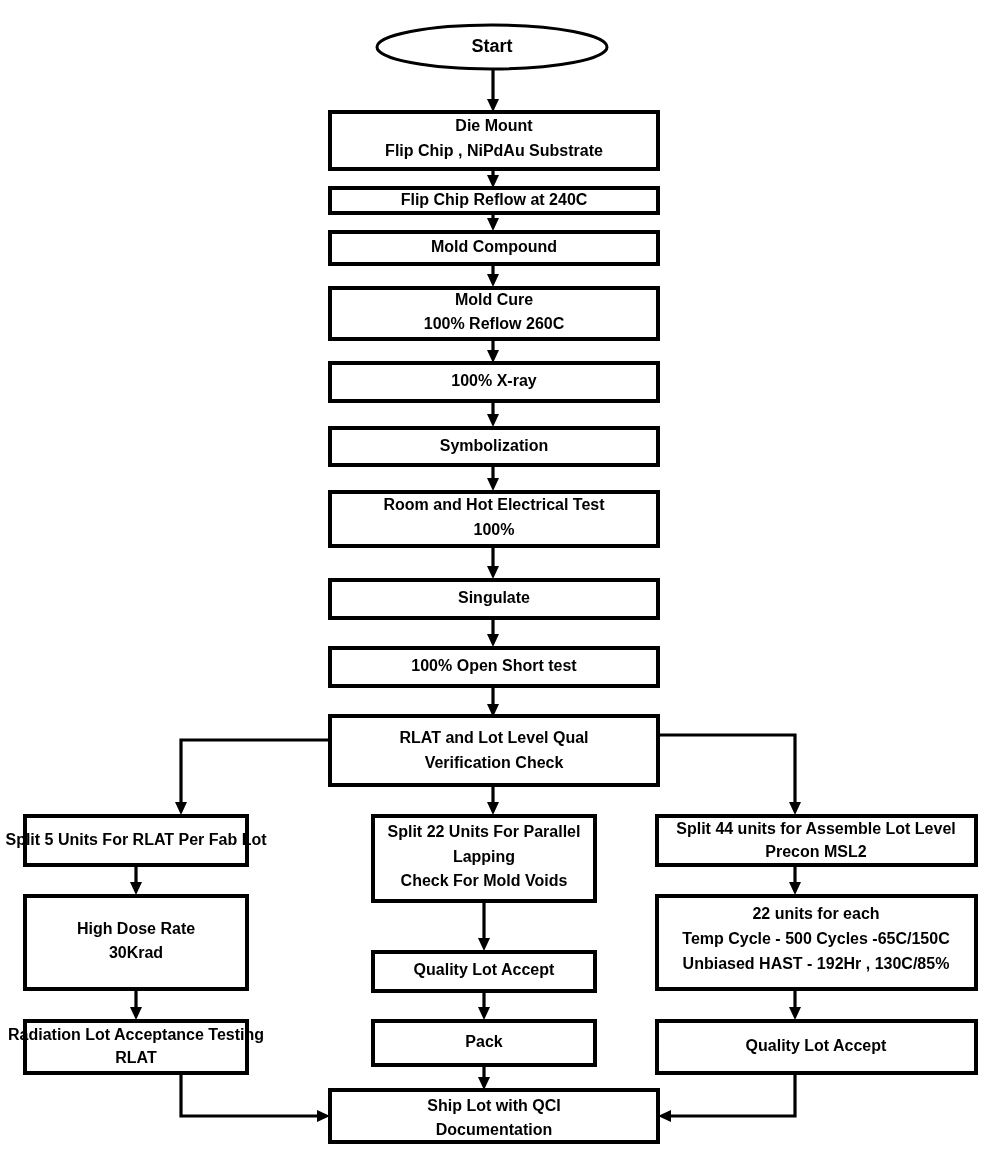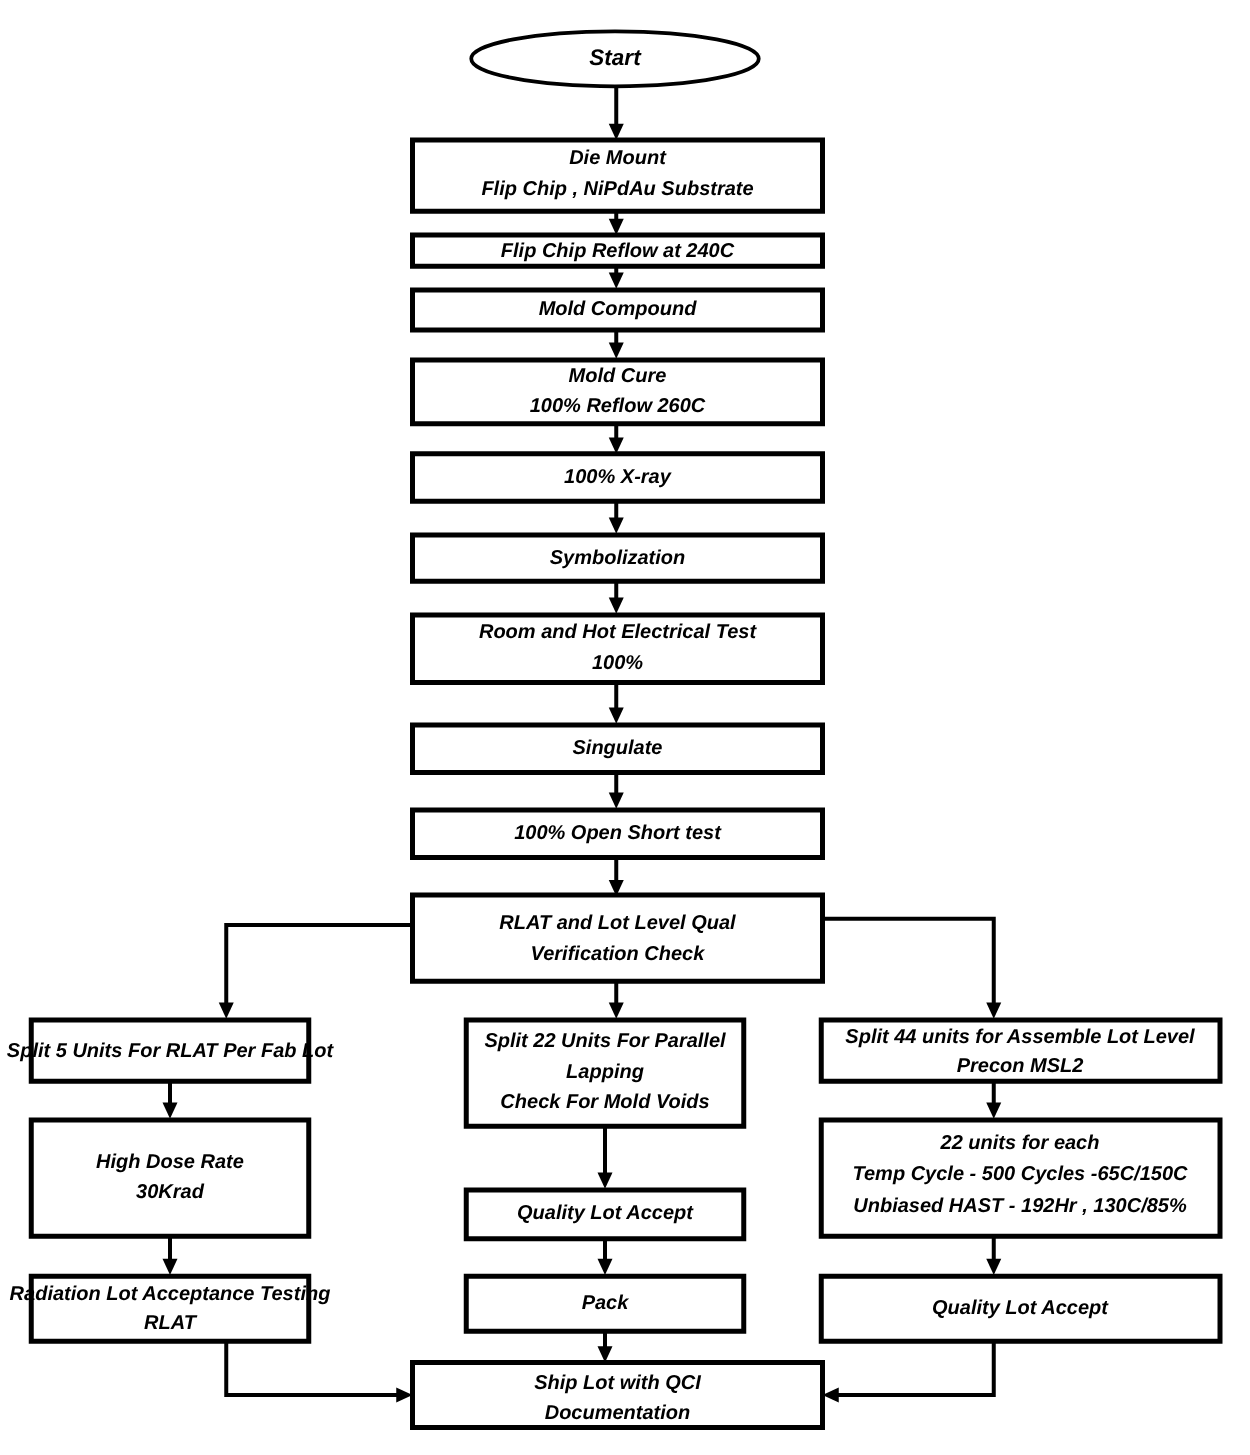--- a/index.html
+++ b/index.html
@@ -10,21 +10,20 @@
   body {
     width: 1000px;
     height: 1164px;
     font-family: "Liberation Sans", sans-serif;
     overflow: hidden;
   }
   #flow-root {
     position: relative;
     width: 1000px;
     height: 1164px;
-    font-style: italic;
   }
   svg#flowchart {
     display: block;
     width: 1000px;
     height: 1164px;
   }
   .node-shape {
     fill: #ffffff;
     stroke: #000000;
     stroke-width: 4;

